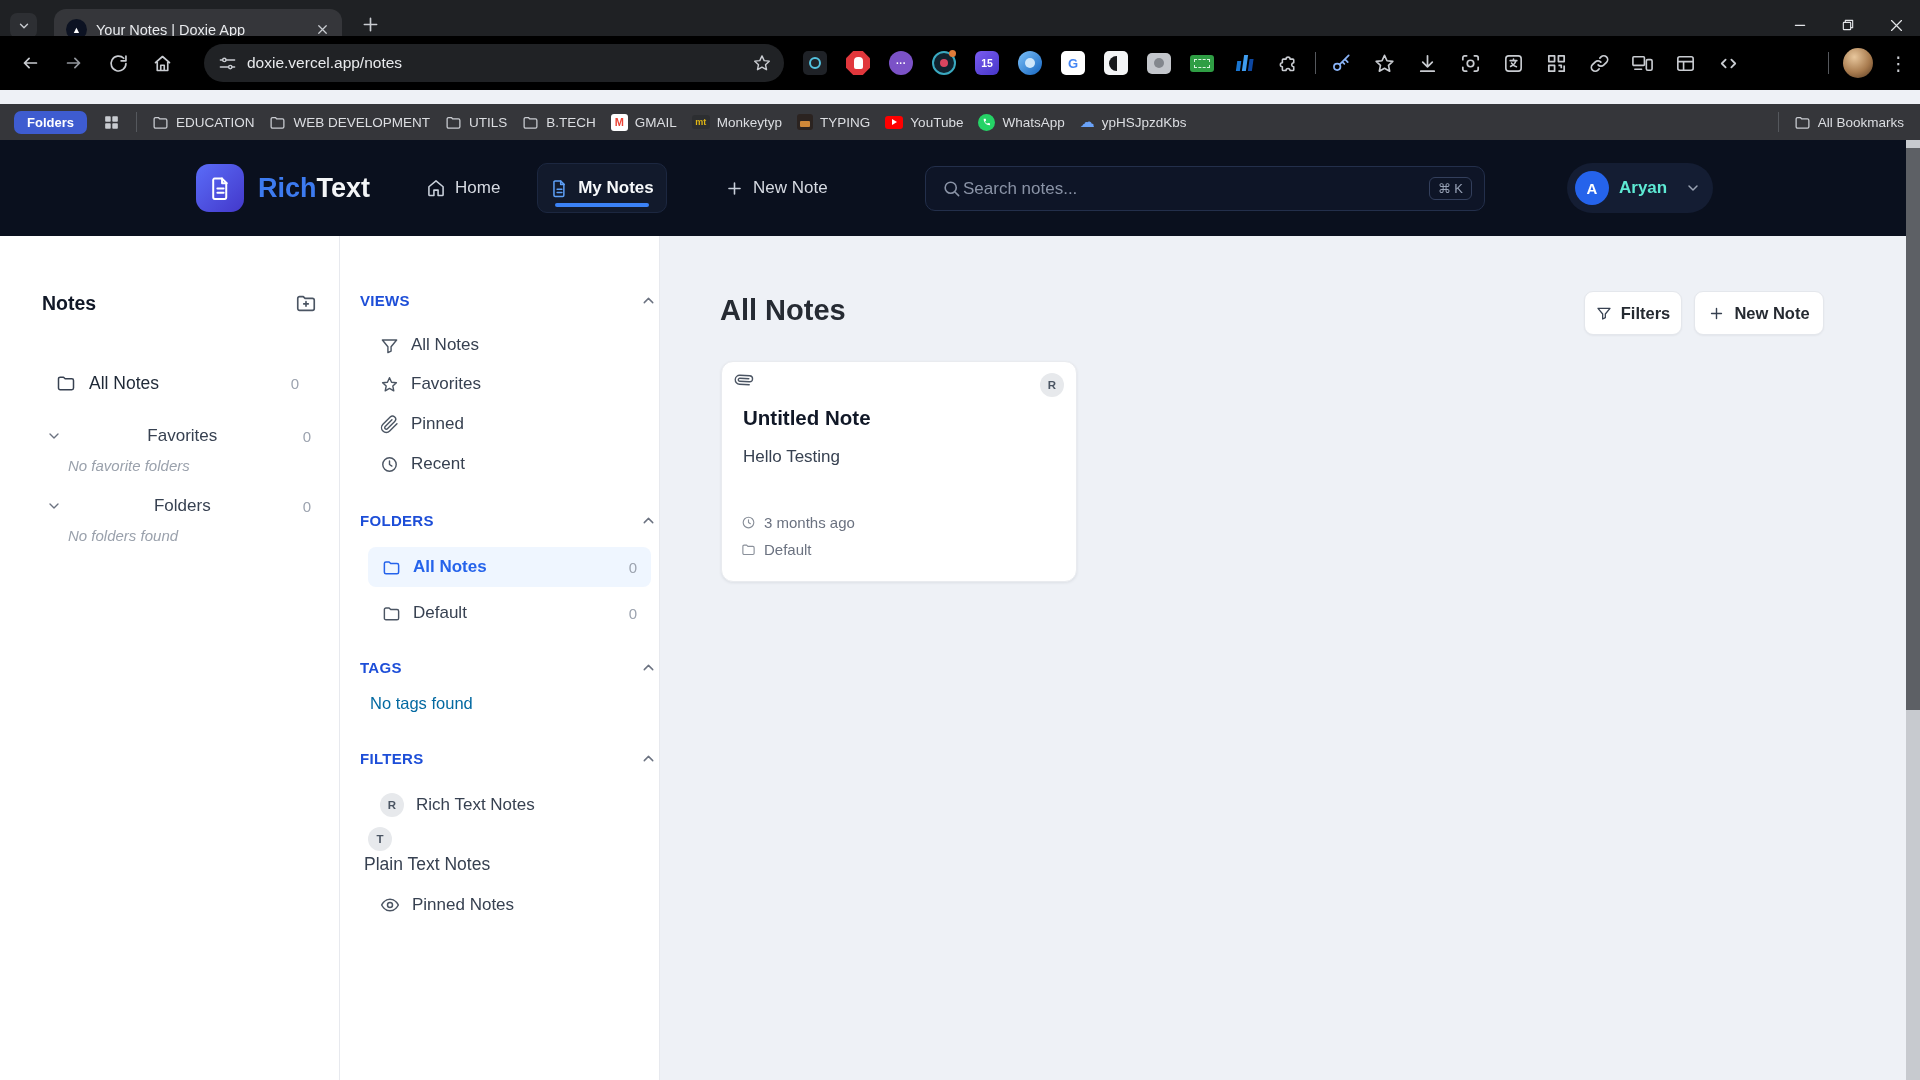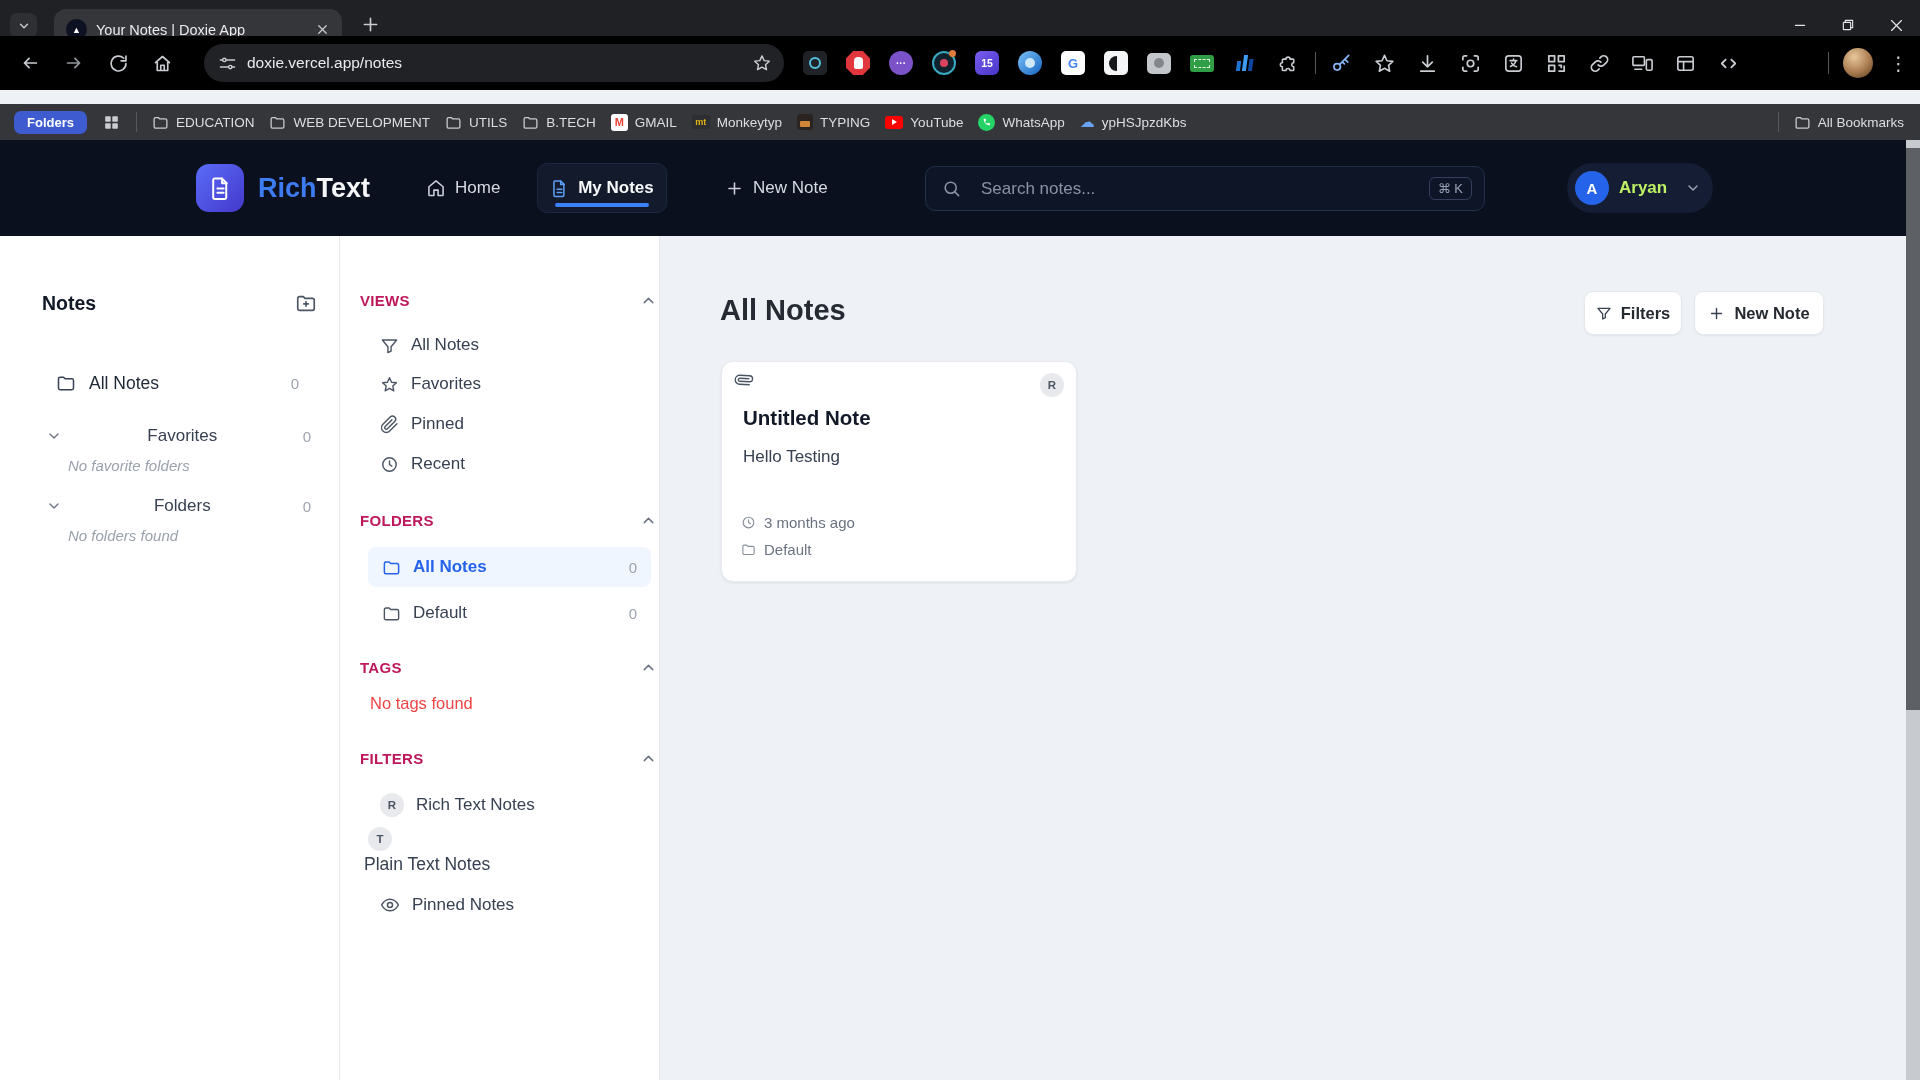--- a/index.html
+++ b/index.html
@@ -43,28 +43,28 @@
   
   .apph{position:absolute;left:0;top:140px;width:1920px;height:96px;background:#0a101e}
   .logo{position:absolute;left:196px;top:24px;width:48px;height:48px;border-radius:13px;background:linear-gradient(135deg,#5a6cf8,#4338ca);display:flex;align-items:center;justify-content:center;color:#fff}
   .brand{position:absolute;left:258px;top:0;height:96px;display:flex;align-items:center;font-size:27px;font-weight:800}
   .brand .b1{color:#3d7bf0}.brand .b2{color:#f3f5f7}
   .hnav{position:absolute;top:0;height:96px;display:flex;align-items:center;gap:9px;color:#d6dae2;font-size:17px;font-weight:500}
   .hnav .ic{color:#c8cfda;display:flex}
   .mynotes{position:absolute;left:537px;top:23px;width:130px;height:50px;border-radius:10px;background:#121a2c;border:1px solid #1c2740;display:flex;align-items:center;justify-content:center;gap:9px;color:#f7f9fb;font-size:17px;font-weight:600}
   .mynotes .ic{color:#5ea0f7;display:flex}
   .mn-underline{position:absolute;left:17px;bottom:5px;width:94px;height:4px;border-radius:2px;background:#3b82f6}
-  .srch{position:absolute;left:925px;top:26px;width:560px;height:45px;border-radius:10px;background:#0e1527;border:1px solid #232f4b;display:flex;align-items:center;padding:0 12px 0 16px;gap:20px}
+  .srch{position:absolute;left:925px;top:26px;width:560px;height:45px;border-radius:10px;background:#0e1527;border:1px solid #232f4b;display:flex;align-items:center;padding:0 12px 0 16px;gap:2px}
   .srch .ic{color:#8a93a6;display:flex}
   .srch-input{flex:1;background:transparent;border:none;outline:none;font-size:17px;color:#dfe4ee;font-family:inherit}
   .srch-input::placeholder{color:#8a93a6}
   .kbd{border:1px solid #333f5c;border-radius:6px;padding:3px 8px;font-size:13px;color:#97a1b5;white-space:nowrap}
   .userpill{position:absolute;left:1567px;top:23px;width:146px;height:50px;border-radius:25px;background:#141d33;display:flex;align-items:center;padding:0 12px 0 8px;gap:10px}
   .uav{width:34px;height:34px;border-radius:50%;background:#2563eb;color:#fff;font-size:15px;font-weight:700;display:flex;align-items:center;justify-content:center;flex:none}
-  .uname{color:#bef264;font-size:17px;font-weight:700;flex:1}
+  .uname{color:#5eead4;font-size:17px;font-weight:700;flex:1}
   .uchev{color:#9aa3b3;display:flex}
 
   
   .page{position:absolute;left:0;top:236px;width:1920px;height:740px;background:#eef1f6}
   .sb1{position:absolute;left:0;top:0;width:340px;height:844px;background:#fff;border-right:1px solid #e7e9ee}
   .sb2{position:absolute;left:340px;top:0;width:320px;height:844px;background:#fff;border-right:1px solid #e7e9ee}
   .main{position:absolute;left:660px;top:0;right:0;bottom:0}
 
   
   .s1-title{position:absolute;left:42px;top:56px;font-size:19.5px;font-weight:700;color:#111827}
@@ -73,32 +73,32 @@
   .s1-allnotes{top:126px;height:42px;padding:0 40px 0 56px;gap:13px}
   .s1-allnotes .lab{flex:1;font-size:17.5px;font-weight:500;color:#1f2937}
   .s1-allnotes .ic{color:#374151;display:flex}
   .cnt{font-size:15px;color:#9ca3af}
   .s1-group{height:36px;padding:0 28px 0 46px;gap:8px}
   .s1-group .chev{color:#6b7280;display:flex}
   .s1-group .lab{flex:1;text-align:center;font-size:17px;font-weight:500;color:#374151}
   .s1-empty{position:absolute;left:68px;font-size:15px;font-style:italic;color:#9aa1ac}
 
   
-  .sec-title{position:absolute;left:20px;right:2px;display:flex;align-items:center;justify-content:space-between;font-size:15px;font-weight:700;color:#be185d;letter-spacing:.3px}
+  .sec-title{position:absolute;left:20px;right:2px;display:flex;align-items:center;justify-content:space-between;font-size:15px;font-weight:700;color:#1d4ed8;letter-spacing:.3px}
   .sec-title .chev{color:#6b7280;display:flex}
   .s2-item{position:absolute;left:0;right:10px;height:38px;display:flex;align-items:center;padding-left:40px;gap:12px;font-size:17px;color:#374151}
   .s2-item .ic{color:#4b5563;display:flex}
   .s2-pill{position:absolute;left:28px;right:8px;height:40px;border-radius:8px;background:#eff6ff;display:flex;align-items:center;padding:0 14px;gap:12px;font-size:17px;font-weight:600;color:#2563eb}
   .s2-pill .ic{color:#2563eb;display:flex}
   .s2-pill .cnt{margin-left:auto;font-weight:400}
   .s2-folder{position:absolute;left:28px;right:8px;height:40px;display:flex;align-items:center;padding:0 14px;gap:12px;font-size:17px;color:#374151}
   .s2-folder .ic{color:#4b5563;display:flex}
   .s2-folder .cnt{margin-left:auto}
   .badge{width:24px;height:24px;border-radius:50%;background:#e7e9ec;color:#4b5563;font-size:11.5px;font-weight:700;display:flex;align-items:center;justify-content:center;flex:none}
-  .s2-empty{position:absolute;left:30px;font-size:16.5px;color:#ef4444}
+  .s2-empty{position:absolute;left:30px;font-size:16.5px;color:#0369a1}
 
   
   .m-title{position:absolute;left:60px;top:58px;font-size:29px;font-weight:700;color:#262b33}
   .mbtn{position:absolute;top:55px;height:44px;border-radius:9px;background:#fff;border:1px solid #e4e7ec;box-shadow:0 1px 2px rgba(16,24,40,.05);display:flex;align-items:center;justify-content:center;gap:9px;font-size:16.5px;font-weight:600;color:#252a31}
   .mbtn .ic{color:#374151;display:flex}
   .card{position:absolute;left:61px;top:125px;width:356px;height:221px;background:#fff;border:1px solid #e9ebef;border-radius:12px;box-shadow:0 1px 3px rgba(16,24,40,.08)}
   .card .clip{position:absolute;left:13px;top:9px;color:#4b5563}
   .card .rbadge{position:absolute;right:12px;top:11px}
   .card .ctitle{position:absolute;left:21px;top:44px;font-size:20.5px;font-weight:700;color:#111827}
   .card .cbody{position:absolute;left:21px;top:85px;font-size:17px;color:#374151}

